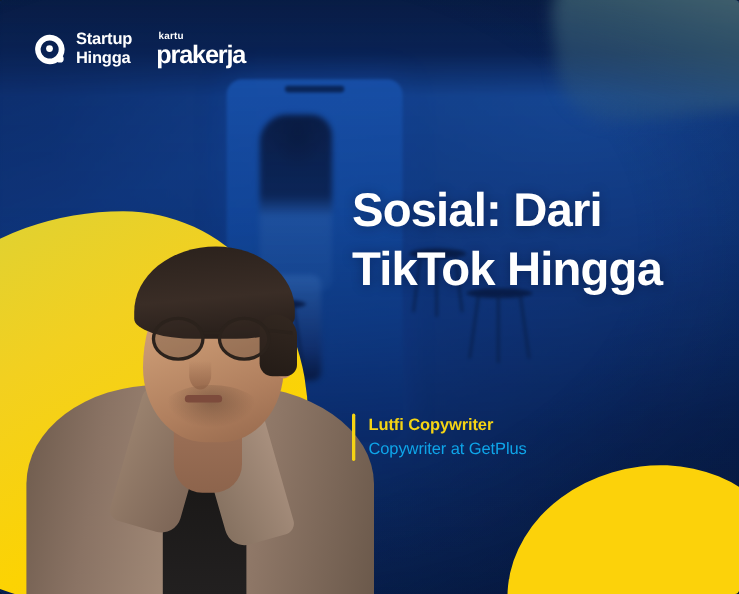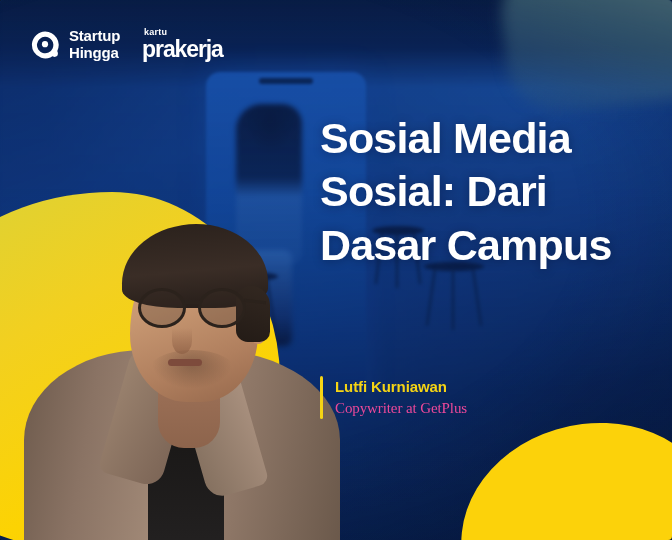--- a/index.html
+++ b/index.html
@@ -419,26 +419,25 @@
     justify-content: center;
   }
   .author-name {
     color: #f5d414;
     font-size: 15px;
     font-weight: bold;
     line-height: 1.44;
     letter-spacing: -0.1px;
   }
   .author-role {
-    color: #ec4899;
+    color: #0ea5e9;
     font-size: 15px;
     font-weight: normal;
     line-height: 1.44;
     letter-spacing: -0.1px;
-    font-family: Liberation Serif, serif;
   }
 </style>
 </head>
 <body>
 
 <div id="thumbnail">
 
   <div class="photo-base"></div>
   <div class="photo-ceiling"></div>
 
@@ -519,27 +518,27 @@
 
     <div class="pk-logo">
       <span class="pk-kartu">kartu</span>
       <span class="pk-word">prakerja</span>
     </div>
 
   </div>
 
   <div class="title-block">
     <div class="title">
-      <span>Sosial Media</span><br>
+      <br>
       <span>Sosial: Dari</span><br>
-      <span>Dasar Campus</span><br>
+      <span>TikTok Hingga</span><br>
     </div>
   </div>
 
   <div class="author-block">
     <div class="author-rule"></div>
     <div class="author-text">
-      <span class="author-name">Lutfi Kurniawan</span>
+      <span class="author-name">Lutfi Copywriter</span>
       <span class="author-role">Copywriter at GetPlus</span>
     </div>
   </div>
 
 </div>
 
 </body></html>

